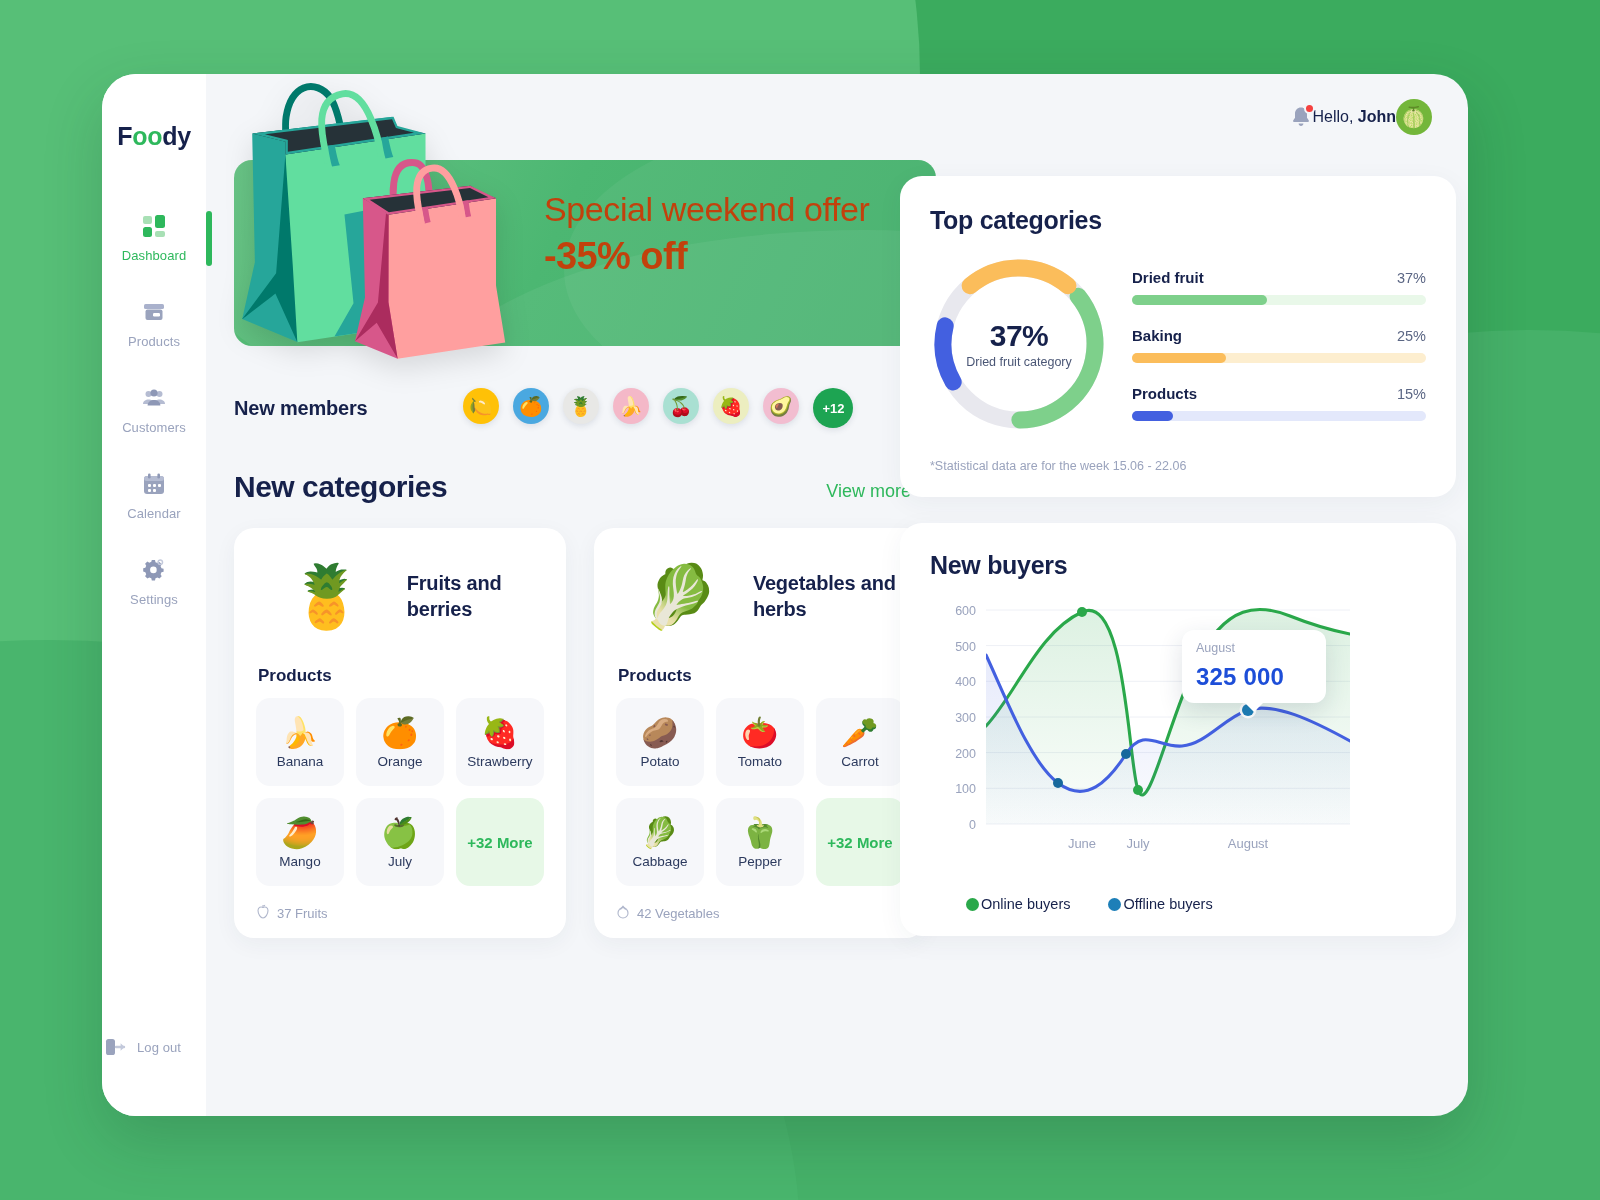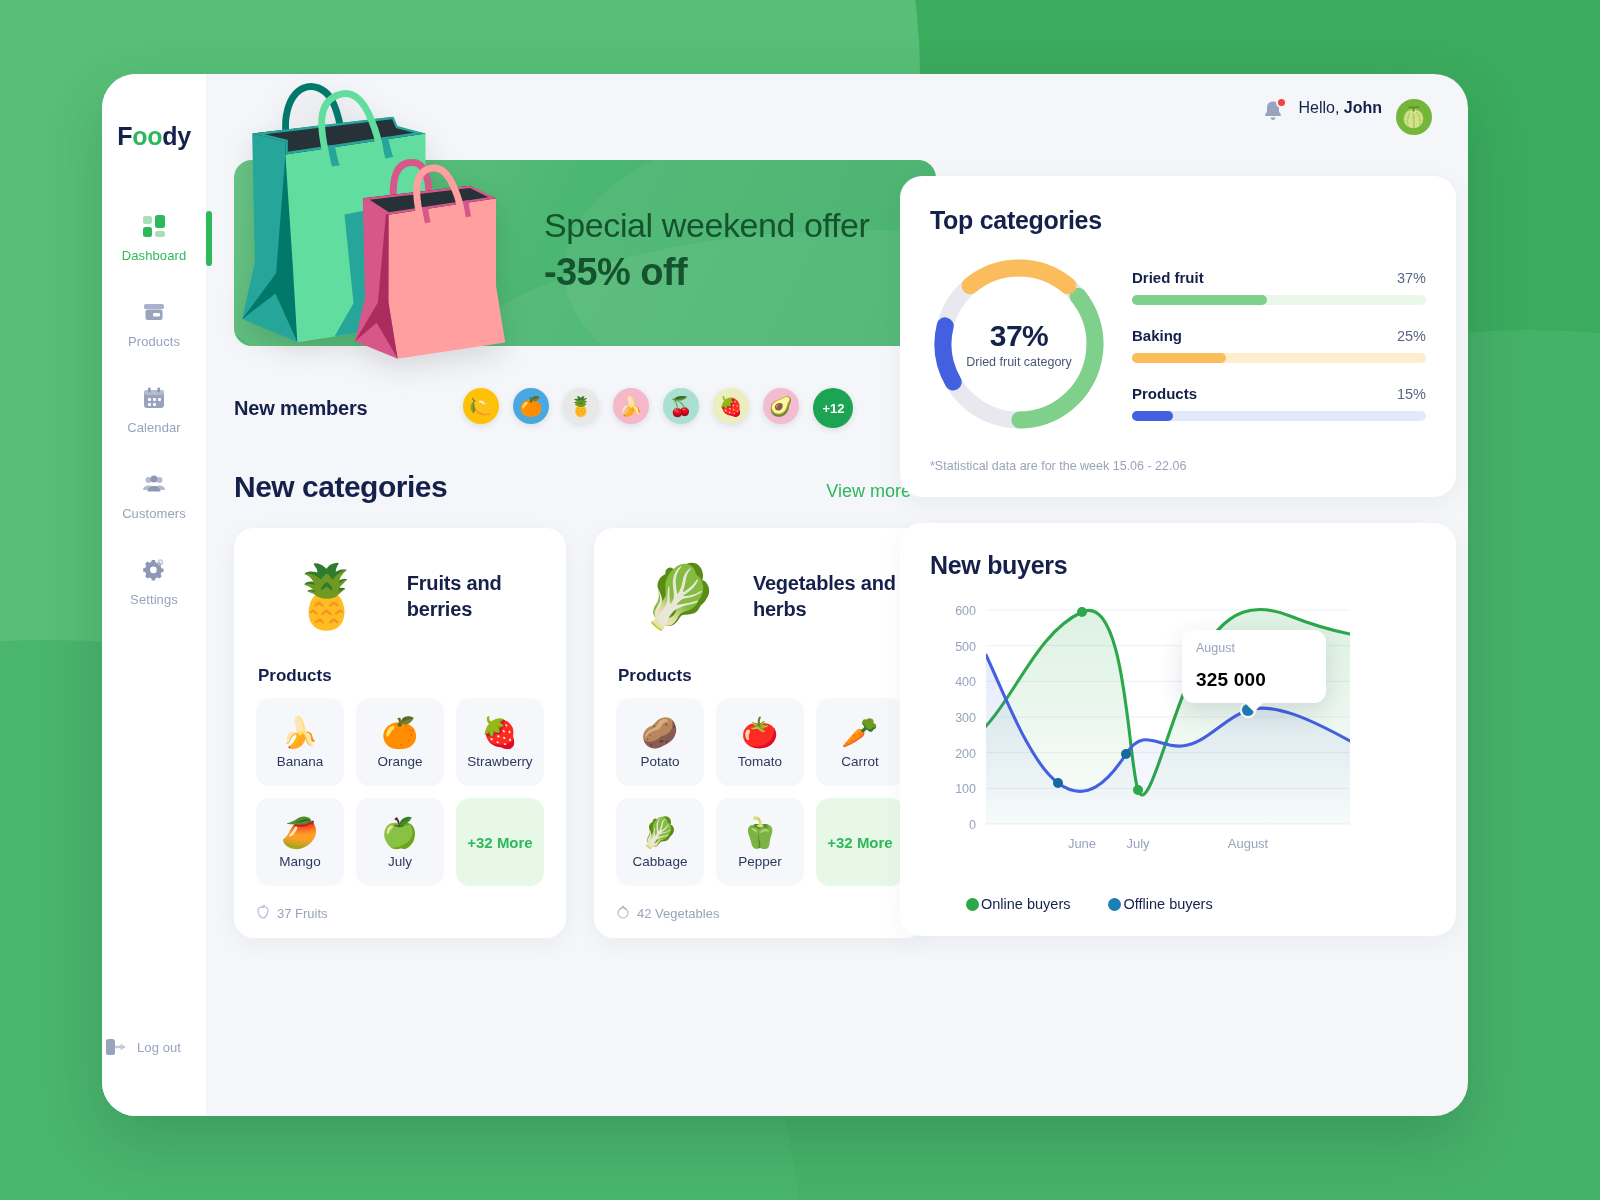--- a/index.html
+++ b/index.html
@@ -65,21 +65,21 @@
   }
   .search {
     width:246px; height:32px; background:#eceef4; border-radius:16px;
     display:flex; align-items:center; padding:0 14px; gap:8px;
   }
   .search input {
     border:none; background:transparent; outline:none;
     font-family:"Liberation Sans",sans-serif; font-size:13.5px; color:#6d7694; width:100%;
   }
   .search input::placeholder { color:#9aa3bd; }
-  .userzone { display:flex; align-items:flex-start; gap:14px; margin-left:48px; }
+  .userzone { display:flex; align-items:center; margin-left:48px; }
   .bell { position:relative; width:22px; height:24px; }
   .dot-badge {
     position:absolute; right:-3px; top:-2px; width:11px; height:11px;
     background:#f5413f; border-radius:50%; border:2px solid #f4f6f9;
   }
   .greet { font-size:16px; color:#16214b; }
   .greet b { font-weight:700; }
   .avatar {
     width:36px; height:36px; border-radius:50%;
     background:#73b63a; display:flex; align-items:center; justify-content:center;
@@ -99,21 +99,21 @@
   }
   .banner .sw2 {
     position:absolute; left:180px; top:70px; width:900px; height:370px;
     border-radius:50%; background:rgba(255,255,255,.06);
   }
   .banner .sw3 {
     position:absolute; left:330px; top:-40px; width:560px; height:300px;
     border-radius:50%; background:rgba(255,255,255,.05);
   }
   .banner-text {
-    position:absolute; left:310px; top:44px; color:#14532d; z-index:3;
+    position:absolute; left:310px; top:28px; color:#c2410c; z-index:3;
   }
   .banner-line1 { font-size:34px; font-weight:400; letter-spacing:-.4px; line-height:1.25; }
   .banner-line2 { font-size:38px; font-weight:700; letter-spacing:-.6px; line-height:1.35; }
   .bag {
     position:absolute; left:-25px; top:-84px; width:330px; height:290px;
     z-index:4; font-size:250px; line-height:290px; text-align:center;
     filter: drop-shadow(0 10px 14px rgba(0,0,0,.12));
   }
 
   
@@ -195,21 +195,21 @@
 
   
   .buyers { padding:28px 36px 24px 30px; position:relative; }
   .chart-area { position:relative; height:268px; margin-top:22px; }
   .tooltip {
     position:absolute; left:252px; top:28px; width:144px; background:#fff;
     border-radius:12px; box-shadow:0 8px 24px rgba(30,50,80,.14);
     padding:11px 14px 12px 14px; z-index:6;
   }
   .tooltip .tt-label { font-size:12.5px; color:#9aa3bd; }
-  .tooltip .tt-val { font-size:19px; font-weight:700; color:#000000; margin-top:14px; letter-spacing:.2px; }
+  .tooltip .tt-val { font-size:24px; font-weight:700; color:#1d4ed8; margin-top:8px; letter-spacing:.2px; }
   .tooltip::after {
     content:""; position:absolute; left:62px; bottom:-9px; width:0; height:0;
     border-left:10px solid transparent; border-right:10px solid transparent;
     border-top:10px solid #fff;
   }
   .legend { display:flex; gap:38px; margin-top:26px; padding-left:36px; }
   .legend-item { display:flex; align-items:center; gap:2px; font-size:14.5px; color:#16214b; }
   .legend-dot { width:13px; height:13px; border-radius:50%; }
 </style>
 </head>
@@ -242,51 +242,51 @@
 
       <div class="nav-item">
         <span class="icon-box">
           <svg width="24" height="24" viewBox="0 0 24 24">
             <rect x="2" y="4" width="20" height="5" rx="1.6" fill="#a9b1cc"></rect>
             <rect x="3.5" y="9.5" width="17" height="10.5" rx="2" fill="#9aa3bd"></rect>
             <rect x="11" y="13" width="7" height="3.4" rx="1.2" fill="#ffffff"></rect>
           </svg>
         </span>
         <span class="nav-label">Products</span>
+      </div>
+
+      <div class="nav-item">
+        <span class="icon-box">
+          <svg width="24" height="24" viewBox="0 0 24 24">
+            <circle cx="6.5" cy="8" r="3" fill="#b5bcd2"></circle>
+            <circle cx="17.5" cy="8" r="3" fill="#b5bcd2"></circle>
+            <path d="M1 18c0-3 2.6-4.6 5.5-4.6S12 15 12 18z" fill="#b5bcd2"></path>
+            <path d="M12 18c0-3 2.6-4.6 5.5-4.6S23 15 23 18z" fill="#b5bcd2"></path>
+            <circle cx="12" cy="7" r="3.6" fill="#8e98b6"></circle>
+            <path d="M5.6 19.5c0-3.6 3-5.6 6.4-5.6s6.4 2 6.4 5.6z" fill="#8e98b6"></path>
+          </svg>
+        </span>
+        <span class="nav-label">Customers</span>
       </div>
 
       <div class="nav-item">
         <span class="icon-box">
           <svg width="24" height="24" viewBox="0 0 24 24">
             <rect x="2" y="4" width="20" height="18" rx="3" fill="#9aa3bd"></rect>
             <rect x="2" y="4" width="20" height="5" rx="3" fill="#b5bcd2"></rect>
             <rect x="6" y="1.5" width="2.6" height="5" rx="1.3" fill="#8e98b6"></rect>
             <rect x="15.4" y="1.5" width="2.6" height="5" rx="1.3" fill="#8e98b6"></rect>
             <rect x="6" y="12" width="3" height="3" rx="1" fill="#fff"></rect>
             <rect x="11" y="12" width="3" height="3" rx="1" fill="#fff"></rect>
             <rect x="16" y="12" width="3" height="3" rx="1" fill="#fff"></rect>
             <rect x="6" y="17" width="3" height="3" rx="1" fill="#fff"></rect>
             <rect x="11" y="17" width="3" height="3" rx="1" fill="#fff"></rect>
           </svg>
         </span>
         <span class="nav-label">Calendar</span>
-      </div>
-
-      <div class="nav-item">
-        <span class="icon-box">
-          <svg width="24" height="24" viewBox="0 0 24 24">
-            <circle cx="6.5" cy="8" r="3" fill="#b5bcd2"></circle>
-            <circle cx="17.5" cy="8" r="3" fill="#b5bcd2"></circle>
-            <path d="M1 18c0-3 2.6-4.6 5.5-4.6S12 15 12 18z" fill="#b5bcd2"></path>
-            <path d="M12 18c0-3 2.6-4.6 5.5-4.6S23 15 23 18z" fill="#b5bcd2"></path>
-            <circle cx="12" cy="7" r="3.6" fill="#8e98b6"></circle>
-            <path d="M5.6 19.5c0-3.6 3-5.6 6.4-5.6s6.4 2 6.4 5.6z" fill="#8e98b6"></path>
-          </svg>
-        </span>
-        <span class="nav-label">Customers</span>
       </div>
 
       <div class="nav-item">
         <span class="icon-box">
           <svg width="24" height="24" viewBox="0 0 24 24">
             <path d="M9.8 2h3.2l.5 2.2 2 .85 2-1.1 2.2 2.25-1.1 1.95.85 2 2.15.5v3.2l-2.15.5-.85 2 1.1 1.95-2.25 2.25-1.95-1.1-2 .85-.5 2.15H9.8l-.5-2.15-2-.85-1.95 1.1-2.25-2.25 1.1-1.95-.85-2L1.2 13.5v-3.2l2.15-.5.85-2-1.1-1.95L5.35 3.6l1.95 1.1 2-.85z" fill="#8e98b6"></path>
             <circle cx="11.4" cy="11.9" r="3.3" fill="#ffffff"></circle>
             <path d="M18.3 1.2c1.7 0 3 1.3 3 3s-1.3 3-3 3-3-1.3-3-3 1.3-3 3-3zm0 1.5a1.5 1.5 0 100 3 1.5 1.5 0 000-3z" fill="#c3c9db"></path>
           </svg>
         </span>

